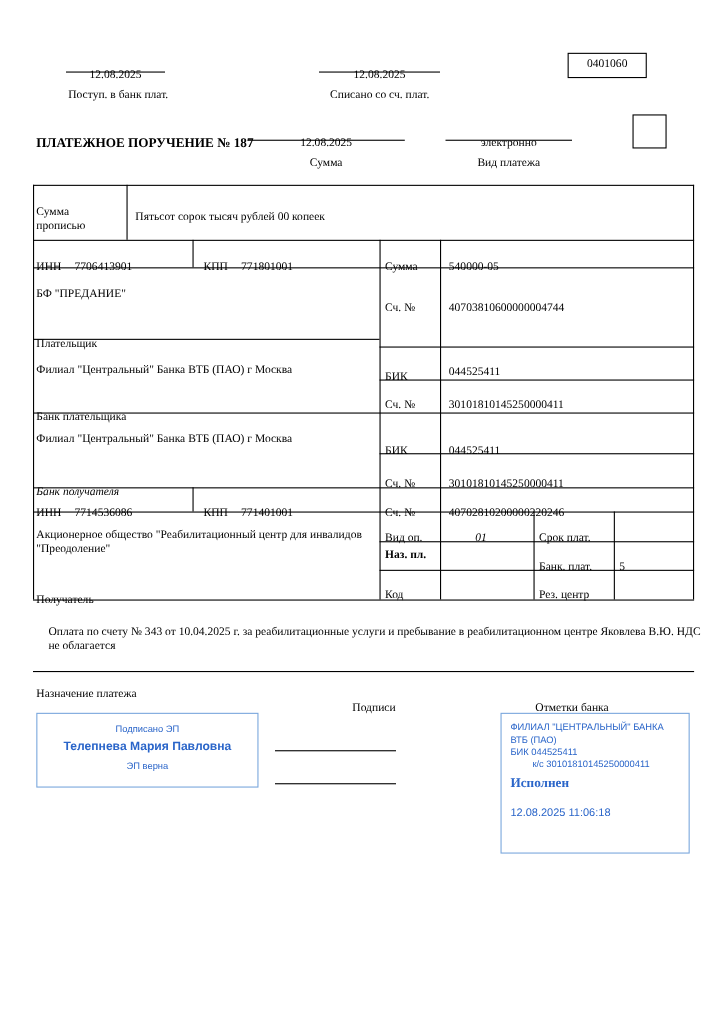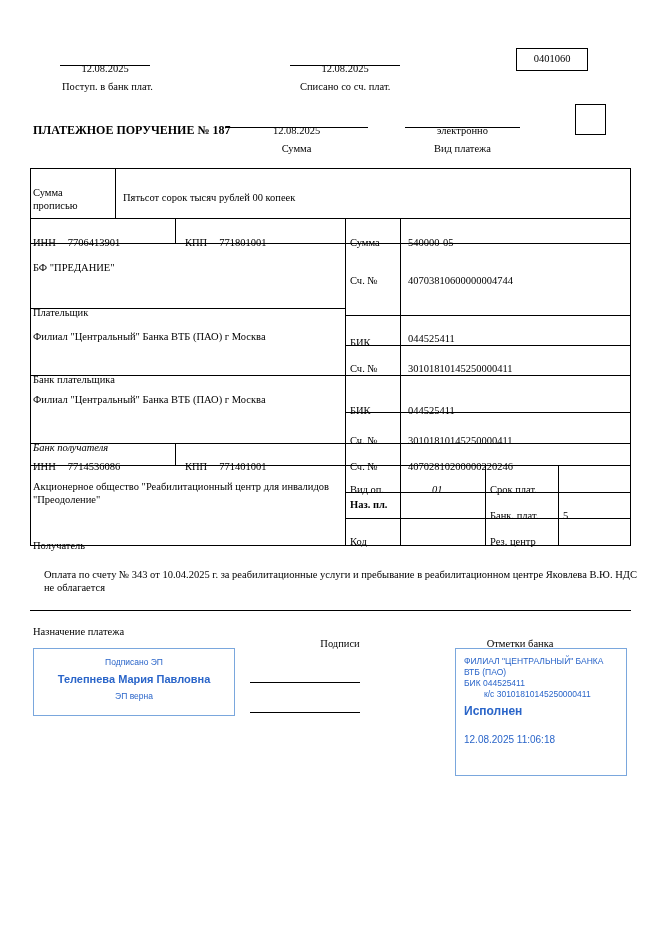--- a/index.html
+++ b/index.html
@@ -153,17 +153,17 @@
     <div class="st s-small" style="top:42px; left:0; width:100%; text-align:center;">ЭП верна</div>
   </div>
 
   <div class="hline" style="left:250px; top:682px; width:110px;"></div>
   <div class="hline" style="left:250px; top:712px; width:110px;"></div>
 
   <div class="stampbox" style="left:455px; top:648px; width:172px; height:128px;">
     <div class="st s-small wrap" style="top:7px; left:8px; width:150px;">ФИЛИАЛ "ЦЕНТРАЛЬНЫЙ" БАНКА ВТБ (ПАО)</div>
     <div class="st s-small" style="top:29px; left:8px;">БИК 044525411</div>
     <div class="st s-small" style="top:40px; left:8px;margin-left:20px;">к/с 30101810145250000411</div>
-    <div class="st s-exec" style="top:55px; left:8px;">Исполнен</div>
+    <div class="st s-exec" style="top:55px; left:8px;font-family:Liberation Serif, serif;">Исполнен</div>
     <div class="st s-dt" style="top:85px; left:8px;">12.08.2025 11:06:18</div>
   </div>
 
 </div>
 
 </body></html>

